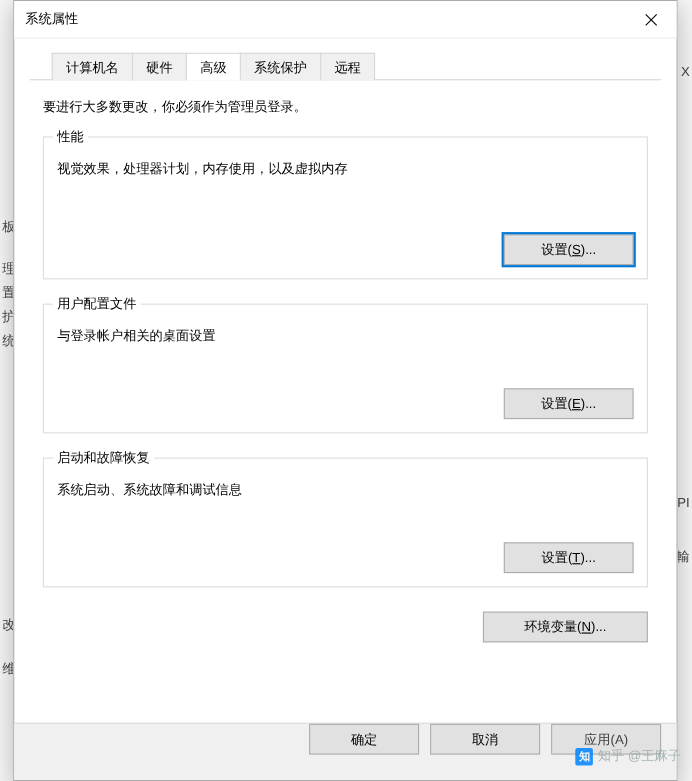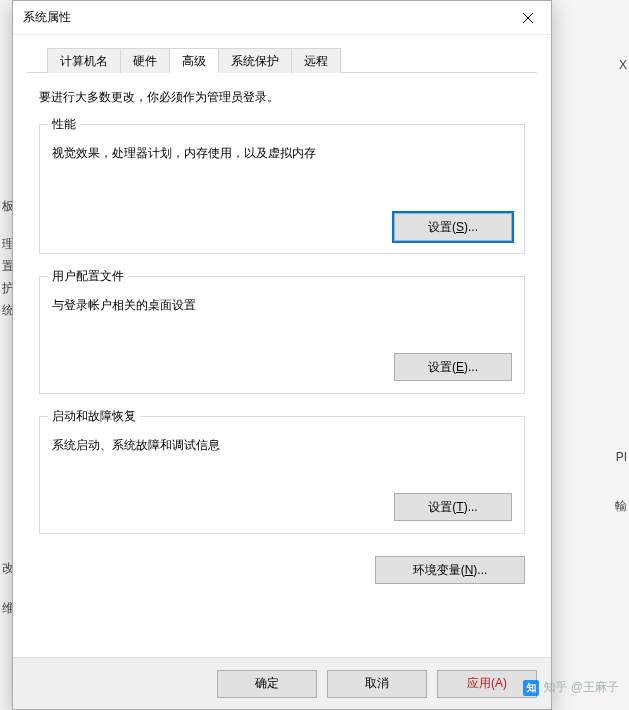--- a/index.html
+++ b/index.html
@@ -18,21 +18,21 @@
       width: 629px; height: 710px;
       background: #f5f5f5;
       color: #333;
     }
     .bg-left-text { position: absolute; left: 2px; font-size: 12px; color: #444; }
     .bg-right-text { position: absolute; right: 2px; font-size: 12px; color: #444; }
     .dialog {
       position: absolute;
       left: 12px;
       top: 0;
-      width: 540px;
+      width: 604px;
       height: 710px;
       background: #ffffff;
       border: 1px solid #aaa;
       box-shadow: 0 5px 20px rgba(0,0,0,0.25);
     }
     .titlebar {
       height: 34px;
       display: flex;
       align-items: center;
       justify-content: space-between;
@@ -109,36 +109,35 @@
       min-width: 118px;
       height: 28px;
       border: 1px solid #adadad;
       background: #e1e1e1;
       font-size: 12px;
       font-family: inherit;
       cursor: pointer;
       padding: 0 10px;
     }
     .win-btn.focused { outline: 2px solid #0078d7; outline-offset: 0; }
-    .win-btn:disabled { color: #b91c1c; cursor: default; }
+    .win-btn:disabled { color: #404040; cursor: default; }
     .env-row {
       display: flex;
       justify-content: flex-end;
       margin: 0 12px 7px 12px;
     }
     .env-row .win-btn { min-width: 150px; }
     .dialog-footer {
       position: absolute;
       bottom: 0; left: 0; right: 0;
       height: 52px;
       background: #f0f0f0;
       border-top: 1px solid #dcdcdc;
       display: flex;
       justify-content: flex-end;
-      align-items: center;
       padding-right: 14px;
       gap: 10px;
     }
     .dialog-footer .win-btn { min-width: 100px; }
     .watermark {
       position: absolute;
       right: 10px; bottom: 14px;
       font-size: 12px; color: #9aa; opacity: 0.85;
       display: flex; align-items: center; gap: 4px;
       pointer-events: none;

